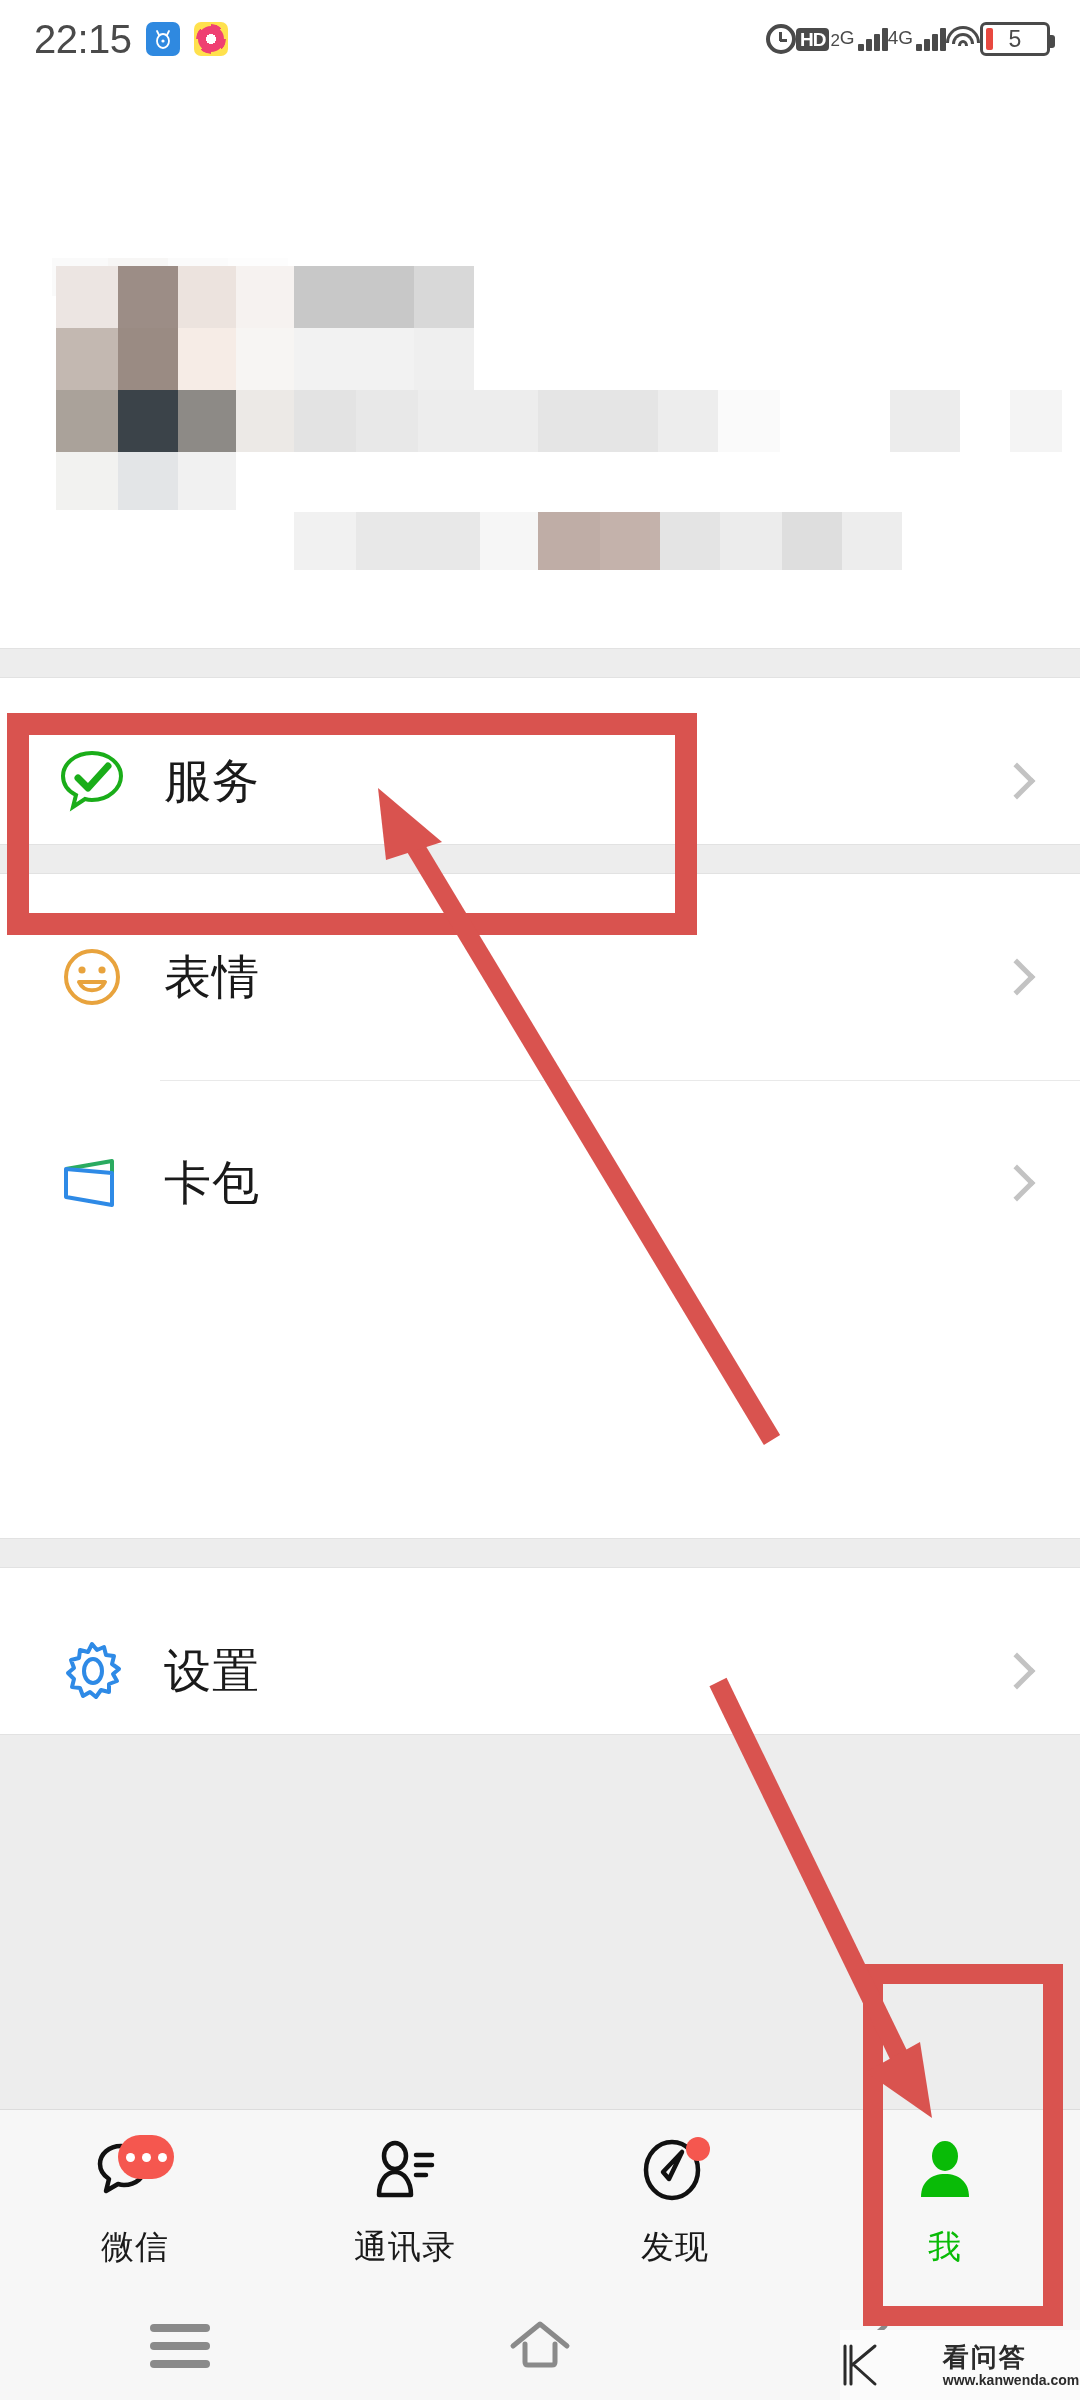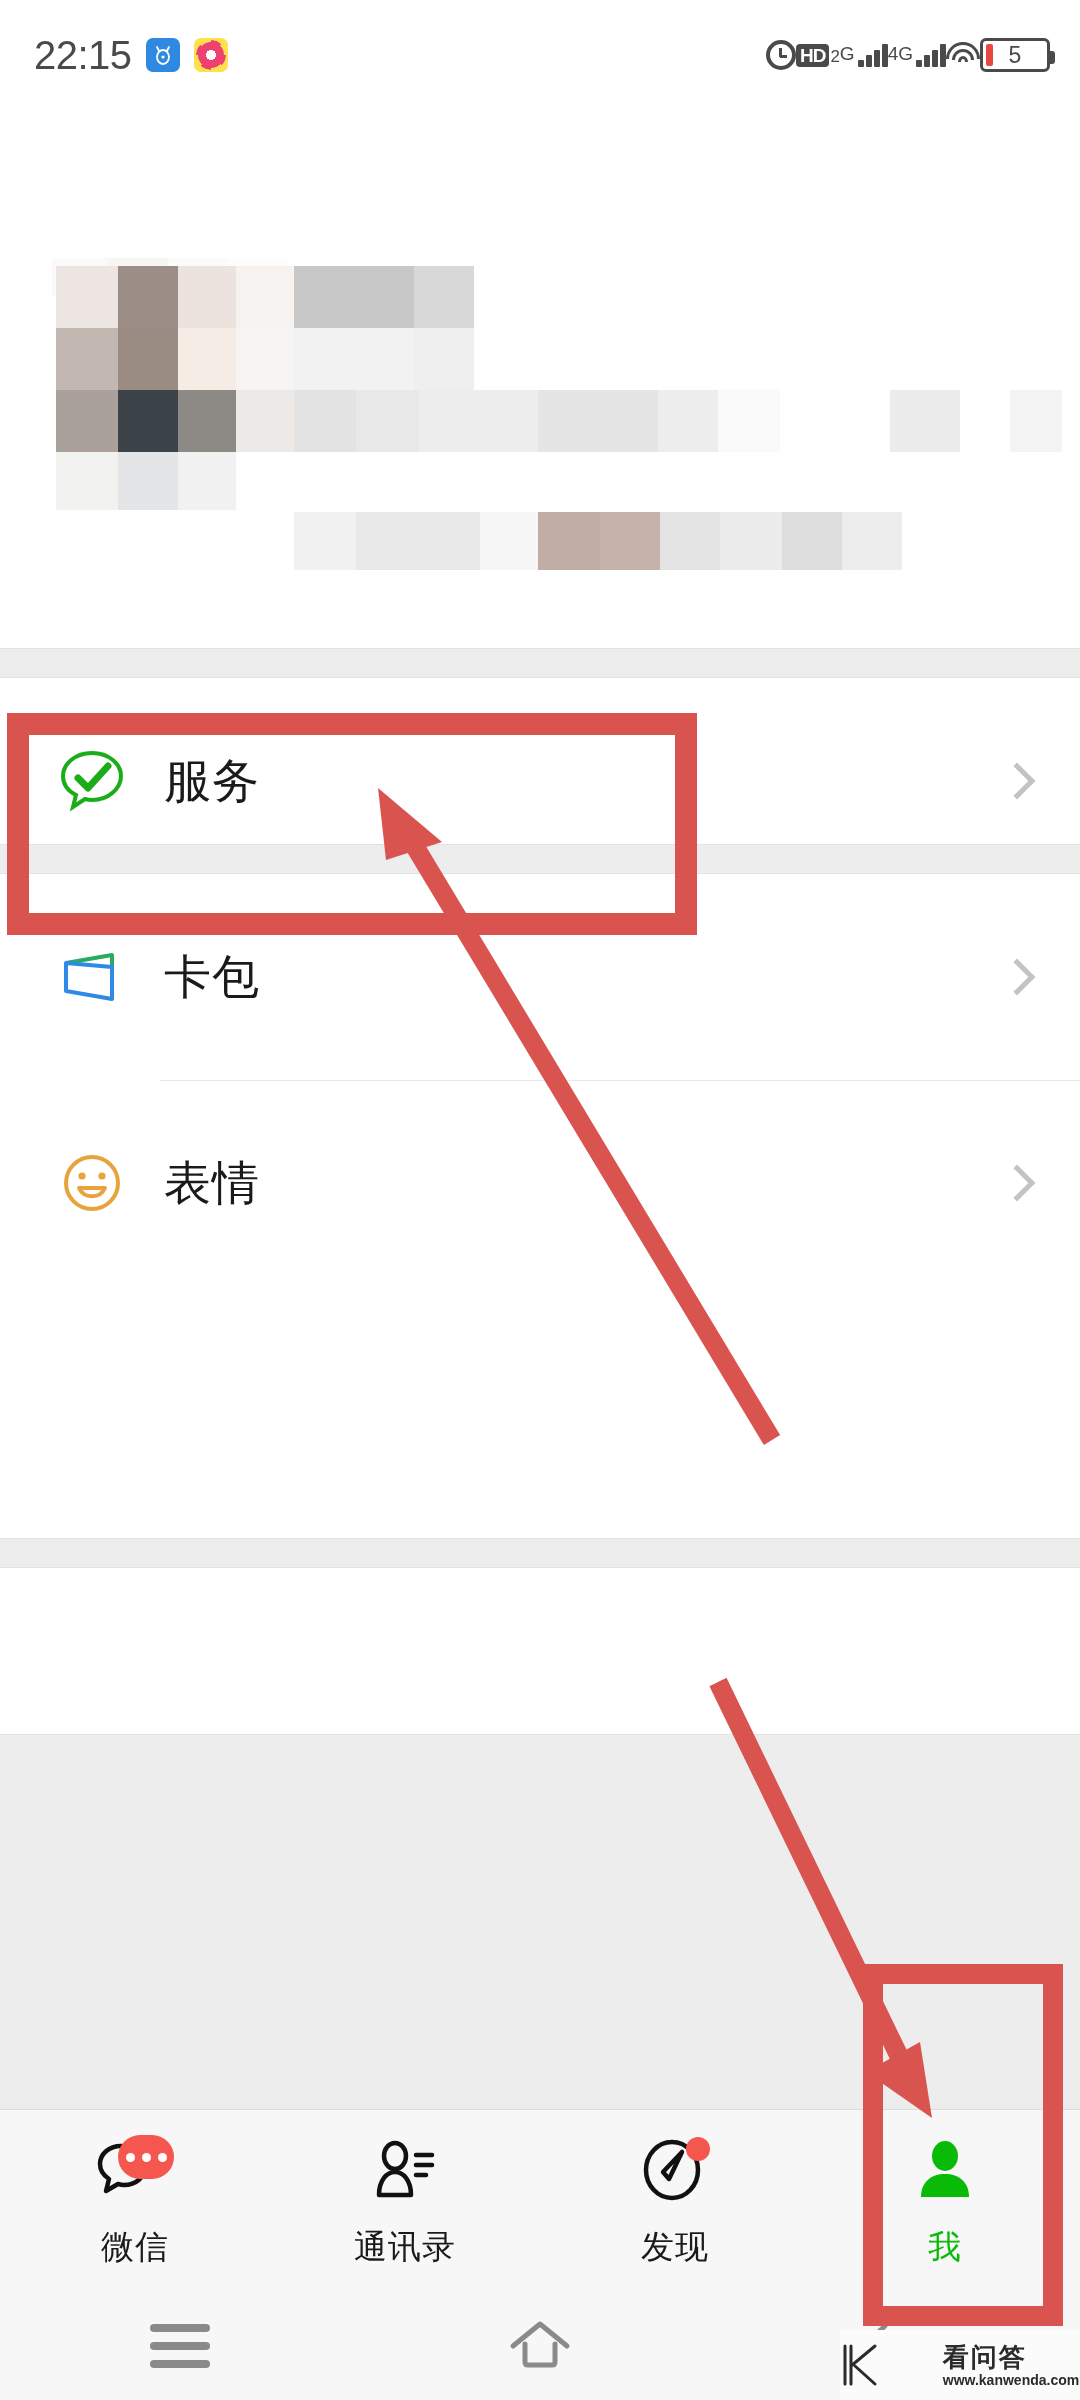--- a/index.html
+++ b/index.html
@@ -7,21 +7,21 @@
   body {
     font-family:"Liberation Sans","DejaVu Sans",sans-serif;
     background:#ffffff;
     position:relative;
     overflow:hidden;
   }
   #phone { position:relative; width:1080px; height:2400px; background:#ffffff; }
 
   
   .statusbar {
-    position:absolute; left:0; top:16px; width:1080px; height:78px;
+    position:absolute; left:0; top:0; width:1080px; height:78px;
     display:flex; align-items:center; justify-content:space-between;
     padding:0 30px 0 34px;
     background:#ffffff;
   }
   .sb-left { display:flex; align-items:center; gap:14px; }
   .sb-time { font-size:40px; color:#4a4a4a; letter-spacing:-0.5px; font-weight:400; }
   .sb-appicon { width:34px; height:34px; border-radius:7px; display:flex; align-items:center;
                 justify-content:center; font-size:20px; color:#fff; line-height:1; }
   .sb-app-blue { background:#2f89e0; }
   .sb-app-yellow { background:#ffe14d; }
@@ -226,44 +226,56 @@
 
   <div class="gap" style="top:844px;height:30px;"></div>
 
   <div class="sect" style="top:874px;height:664px;">
 
 
 
     <div class="row">
       <span class="row-icon">
         <svg viewBox="0 0 72 72">
-          <path d="M10 22 L56 14 L56 26" fill="none" stroke="#2aab60" stroke-width="4" stroke-linejoin="round"></path>
-          <path d="M10 22 L10 50 L56 58 L56 26 Z" fill="none" stroke="#2e8ae6" stroke-width="4" stroke-linejoin="round"></path>
-        </svg>
-      </span>
-      <span class="row-label">卡包</span>
-      <span class="chev"></span>
-    </div>
-
-    <div class="row">
-      <span class="row-icon">
-        <svg viewBox="0 0 72 72">
           <circle cx="36" cy="36" r="26" fill="none" stroke="#e8a33d" stroke-width="4"></circle>
           <circle cx="26" cy="29" r="3.6" fill="#e8a33d"></circle>
           <circle cx="46" cy="29" r="3.6" fill="#e8a33d"></circle>
           <path d="M23 41 C28 52 44 52 49 41 Z" fill="none" stroke="#e8a33d" stroke-width="4" stroke-linejoin="round"></path>
         </svg>
       </span>
       <span class="row-label">表情</span>
       <span class="chev"></span>
     </div>
+
+    <div class="row">
+      <span class="row-icon">
+        <svg viewBox="0 0 72 72">
+          <path d="M10 22 L56 14 L56 26" fill="none" stroke="#2aab60" stroke-width="4" stroke-linejoin="round"></path>
+          <path d="M10 22 L10 50 L56 58 L56 26 Z" fill="none" stroke="#2e8ae6" stroke-width="4" stroke-linejoin="round"></path>
+        </svg>
+      </span>
+      <span class="row-label">卡包</span>
+      <span class="chev"></span>
+    </div>
   </div>
 
   <div class="gap" style="top:1538px;height:30px;"></div>
 
+  <div class="sect" style="top:1568px;height:166px;">
+    <div class="row">
+      <span class="row-icon">
+        <svg viewBox="0 0 72 72">
+          <path d="M36 9 L41 15 L48 12 L50 20 L58 21 L56 29 L63 34 L57 39 L61 46 L53 49 L53 57 L45 55 L40 62 L34 57 L27 61 L24 53 L16 52 L18 44 L12 38 L18 33 L15 25 L23 23 L24 15 L32 17 Z" fill="none" stroke="#2e8ae6" stroke-width="4" stroke-linejoin="round"></path>
+          <ellipse cx="37" cy="36" rx="9" ry="12" fill="none" stroke="#2e8ae6" stroke-width="4"></ellipse>
+        </svg>
+      </span>
+      <span class="row-label">设置</span>
+      <span class="chev"></span>
+    </div>
+  </div>
 
   <div style="position:absolute;left:0;top:1734px;width:1080px;height:375px;background:#ededed;border-top:1px solid #e2e2e2;"></div>
 
   <div class="tabbar">
 
     <div class="tab">
       <span class="tab-ico">
         <svg width="78" height="70" viewBox="0 0 78 70">
           <path d="M25 9 C13 9 4 17 4 27 C4 33 7 38 13 42 L10 54 L22 47 C24 47.6 26 48 28 48 C40 48 49 40 49 30 C49 19 39 9 25 9 Z" fill="none" stroke="#111" stroke-width="4.5" stroke-linejoin="round"></path>
         </svg>

